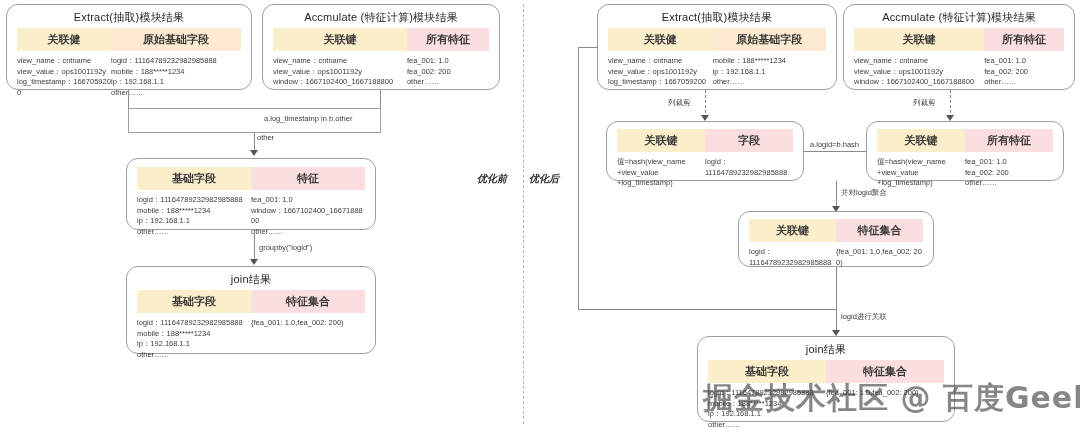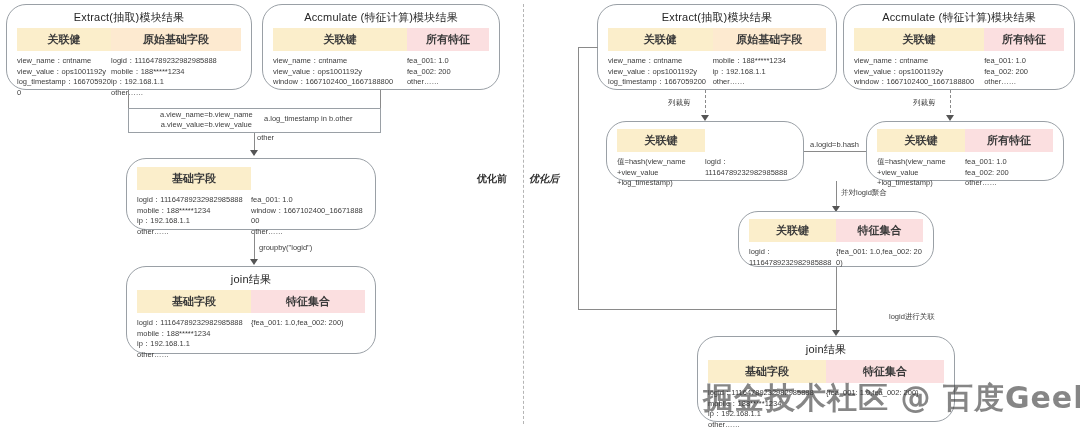--- a/index.html
+++ b/index.html
@@ -11,21 +11,21 @@
     position:relative;
     overflow:hidden;
   }
   #stage{position:absolute;left:0;top:0;width:1080px;height:428px;}
 
   
   .box{
     position:absolute;
     box-sizing:border-box;
     border:1px solid #9aa0a6;
-    border-radius:20px;
+    border-radius:12px;
     background:#fff;
   }
   .box-title{
     text-align:center;
     font-size:11px;
     color:#262626;
     padding:5px 0 3px 0;
     letter-spacing:.2px;
   }
   .hdr{
@@ -136,31 +136,30 @@
 window：1667102400_1667188800</div>
       <div style="flex:1;white-space:pre-line">fea_001: 1.0
 fea_002: 200
 other……</div>
     </div>
   </div>
 
   <div class="vline" style="left:128px;top:90px;height:18px;"></div>
   <div class="vline" style="left:380px;top:90px;height:18px;"></div>
   <div class="joinbox" style="left:128px;top:108px;width:253px;height:25px;"></div>
-  <div class="elbl" style="left:160px;top:110px;white-space:pre-line;text-align:center;">a.view_name=b.view_name
-a.view_value=b.view_value</div>
   <div class="elbl" style="left:264px;top:114px;">a.log_timestamp in b.other</div>
 
   <div class="vline" style="left:254px;top:133px;height:22px;"></div>
   <div class="elbl" style="left:257px;top:133px;">other</div>
   <div class="arrow" style="left:250px;top:150px;"></div>
 
   <div class="box" style="left:126px;top:158px;width:250px;height:72px;">
     <div class="hdr" style="margin-top:8px;">
       <div class="k" style="flex:0 0 50%">基础字段</div>
+      <div class="f" style="flex:1">特征</div>
     </div>
     <div class="cols">
       <div style="flex:0 0 50%;white-space:pre-line">logid：11164789232982985888
 mobile：188*****1234
 ip：192.168.1.1
 other……</div>
       <div style="flex:1;white-space:pre-line">fea_001: 1.0
 window：1667102400_1667188800
 other……</div>
     </div>
@@ -179,21 +178,21 @@
     <div class="cols">
       <div style="flex:0 0 50%;white-space:pre-line">logid：11164789232982985888
 mobile：188*****1234
 ip：192.168.1.1
 other……</div>
       <div style="flex:1;white-space:pre-line">{fea_001: 1.0,fea_002: 200)</div>
     </div>
   </div>
 
   <div class="divider"></div>
-  <div class="divlbl" style="left:477px;top:172px;">优化前</div>
+  <div class="divlbl" style="left:477px;top:172px;font-style:italic;">优化前</div>
   <div class="divlbl" style="left:529px;top:172px;font-style:italic;">优化后</div>
 
   <div class="box" style="left:597px;top:4px;width:240px;height:86px;">
     <div class="box-title">Extract(抽取)模块结果</div>
     <div class="hdr">
       <div class="k" style="flex:0 0 48%">关联健</div>
       <div class="o" style="flex:1">原始基础字段</div>
     </div>
     <div class="cols">
       <div style="flex:0 0 48%;white-space:pre-line">view_name：cntname
@@ -225,20 +224,21 @@
   <div class="arrow" style="left:701px;top:115px;"></div>
   <div class="elbl" style="left:668px;top:98px;">列裁剪</div>
 
   <div class="vdash" style="left:950px;top:90px;height:28px;"></div>
   <div class="arrow" style="left:946px;top:115px;"></div>
   <div class="elbl" style="left:913px;top:98px;">列裁剪</div>
 
   <div class="box" style="left:606px;top:121px;width:198px;height:60px;">
     <div class="hdr" style="margin-top:7px;">
       <div class="k" style="flex:0 0 50%">关联键</div>
+      <div class="f" style="flex:1">字段</div>
     </div>
     <div class="cols">
       <div style="flex:0 0 50%;white-space:pre-line">值=hash(view_name
 +view_value
 +log_timestamp)</div>
       <div style="flex:1;white-space:pre-line">logid：
 11164789232982985888</div>
     </div>
   </div>
 
@@ -276,21 +276,21 @@
     </div>
   </div>
 
   <div class="vline" style="left:578px;top:47px;height:262px;"></div>
   <div class="hline" style="left:578px;top:47px;width:20px;"></div>
   <div class="hline" style="left:578px;top:309px;width:258px;"></div>
 
   <div class="vline" style="left:836px;top:267px;height:42px;"></div>
 
   <div class="vline" style="left:836px;top:309px;height:25px;"></div>
-  <div class="elbl" style="left:841px;top:312px;margin-left:48px;">logid进行关联</div>
+  <div class="elbl" style="left:841px;top:312px;">logid进行关联</div>
   <div class="arrow" style="left:832px;top:330px;"></div>
 
   <div class="box" style="left:697px;top:336px;width:258px;height:86px;">
     <div class="box-title">join结果</div>
     <div class="hdr">
       <div class="k" style="flex:0 0 50%">基础字段</div>
       <div class="f" style="flex:1">特征集合</div>
     </div>
     <div class="cols">
       <div style="flex:0 0 50%;white-space:pre-line">logid：11164789232982985888

